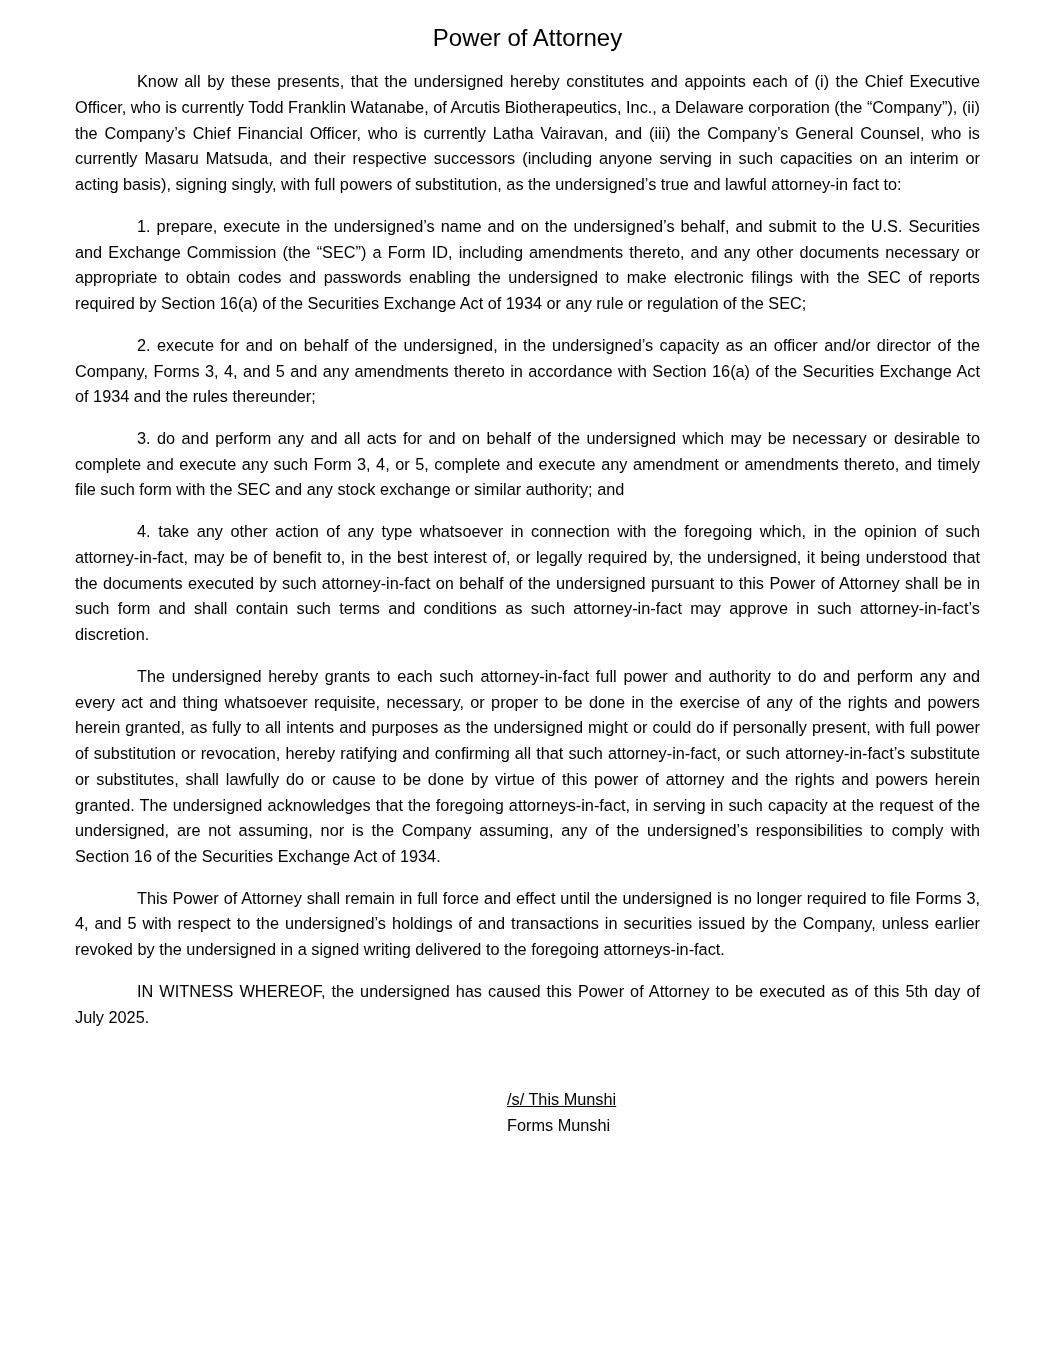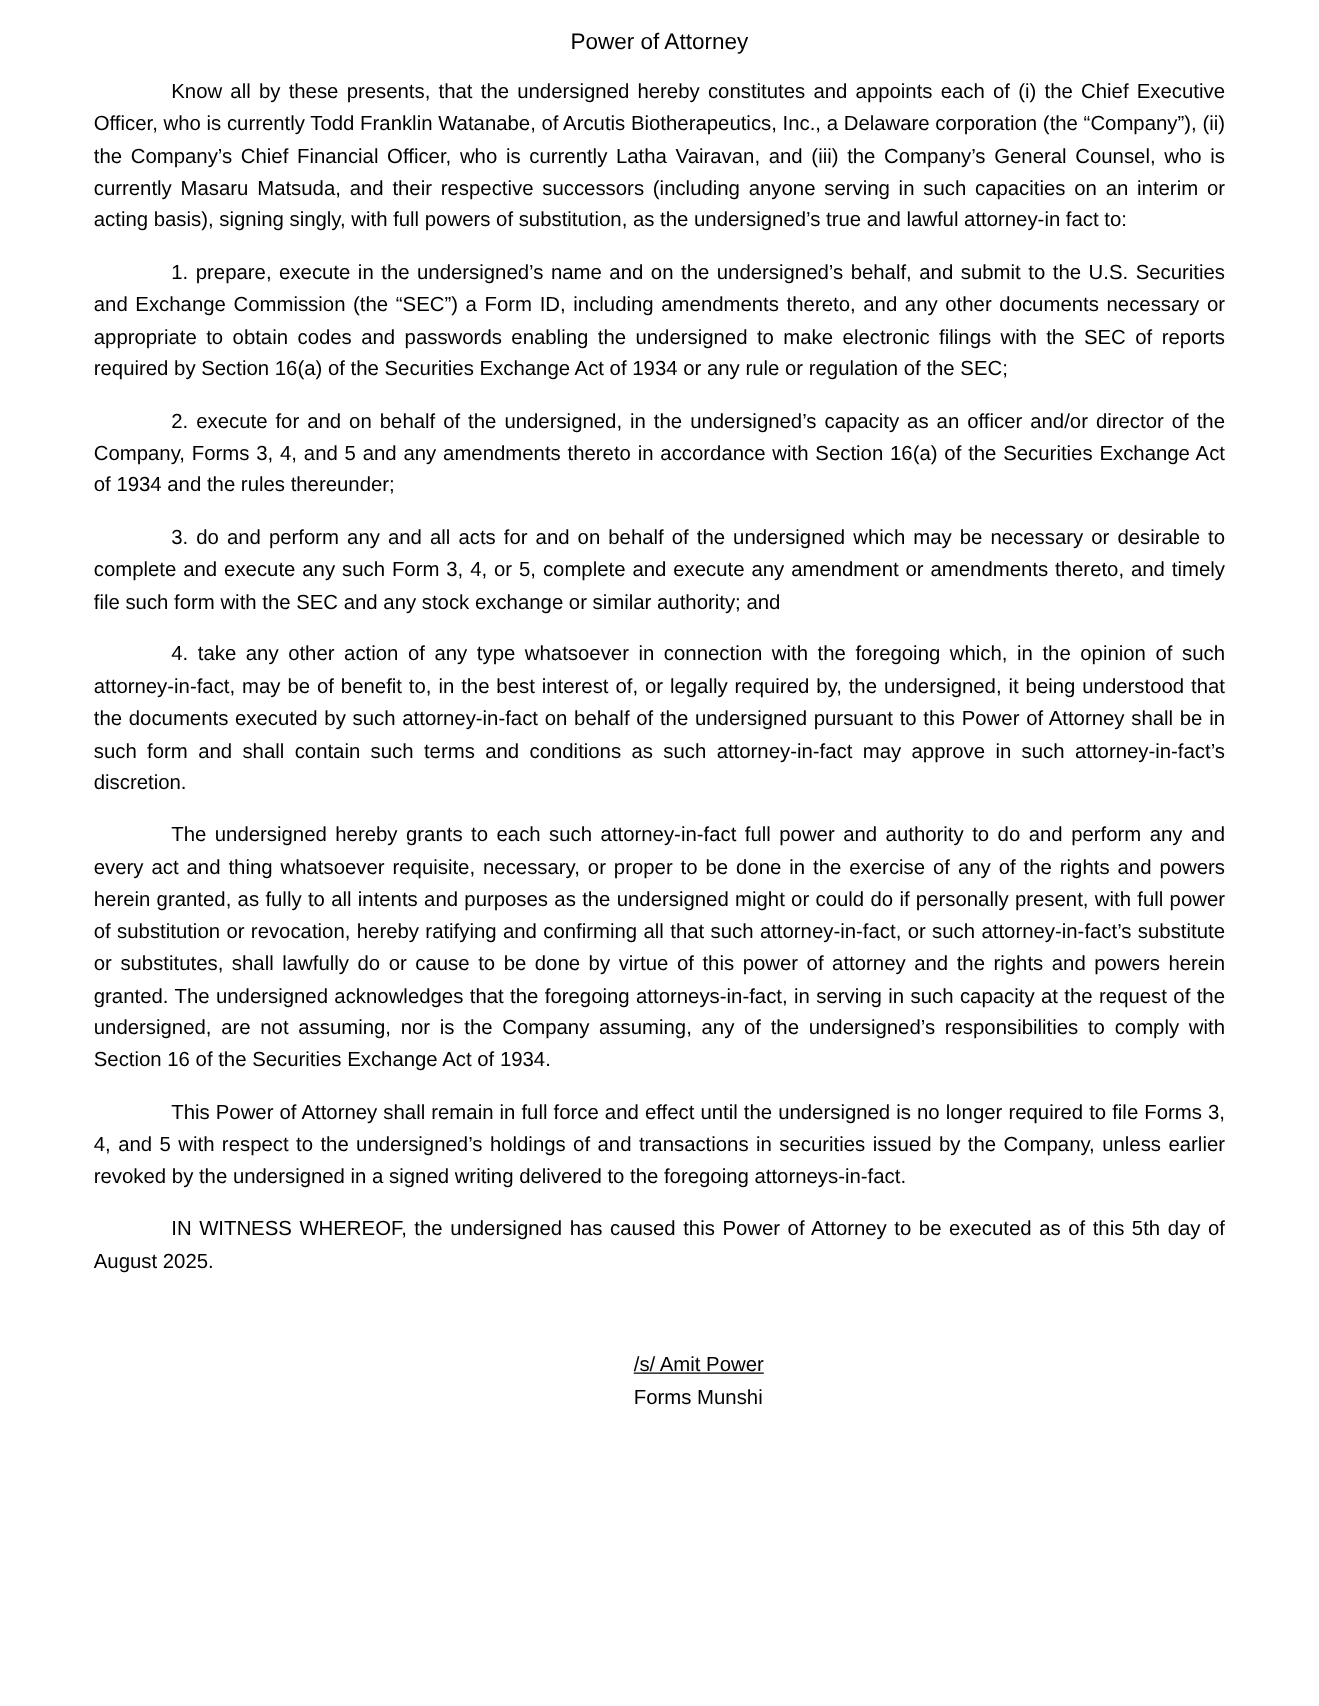--- a/index.html
+++ b/index.html
@@ -15,21 +15,21 @@
   }
   .page {
     width: 1055px;
     height: 1365px;
     box-sizing: border-box;
     padding: 22px 75px 0 75px;
     position: relative;
   }
   .doc-title {
     text-align: center;
-    font-size: 18px;
+    font-size: 24px;
     line-height: 1.3;
     margin: 0 0 16px 0;
     font-weight: normal;
   }
   .para {
     font-size: 16.3px;
     line-height: 1.58;
     text-align: justify;
     text-justify: inter-word;
     margin: 0 0 16px 0;
@@ -62,20 +62,20 @@
 
   <div class="doc-title">Power of Attorney</div>
 
   <p class="para">Know all by these presents, that the undersigned hereby constitutes and appoints each of (i) the Chief Executive Officer, who is currently Todd Franklin Watanabe, of Arcutis Biotherapeutics, Inc., a Delaware corporation (the “Company”), (ii) the Company’s Chief Financial Officer, who is currently Latha Vairavan, and (iii) the Company’s General Counsel, who is currently Masaru Matsuda, and their respective successors (including anyone serving in such capacities on an interim or acting basis), signing singly, with full powers of substitution, as the undersigned’s true and lawful attorney-in fact to:</p>
   <p class="para">1. prepare, execute in the undersigned’s name and on the undersigned’s behalf, and submit to the U.S. Securities and Exchange Commission (the “SEC”) a Form ID, including amendments thereto, and any other documents necessary or appropriate to obtain codes and passwords enabling the undersigned to make electronic filings with the SEC of reports required by Section 16(a) of the Securities Exchange Act of 1934 or any rule or regulation of the SEC;</p>
   <p class="para">2. execute for and on behalf of the undersigned, in the undersigned’s capacity as an officer and/or director of the Company, Forms 3, 4, and 5 and any amendments thereto in accordance with Section 16(a) of the Securities Exchange Act of 1934 and the rules thereunder;</p>
   <p class="para">3. do and perform any and all acts for and on behalf of the undersigned which may be necessary or desirable to complete and execute any such Form 3, 4, or 5, complete and execute any amendment or amendments thereto, and timely file such form with the SEC and any stock exchange or similar authority; and</p>
   <p class="para">4. take any other action of any type whatsoever in connection with the foregoing which, in the opinion of such attorney-in-fact, may be of benefit to, in the best interest of, or legally required by, the undersigned, it being understood that the documents executed by such attorney-in-fact on behalf of the undersigned pursuant to this Power of Attorney shall be in such form and shall contain such terms and conditions as such attorney-in-fact may approve in such attorney-in-fact’s discretion.</p>
   <p class="para">The undersigned hereby grants to each such attorney-in-fact full power and authority to do and perform any and every act and thing whatsoever requisite, necessary, or proper to be done in the exercise of any of the rights and powers herein granted, as fully to all intents and purposes as the undersigned might or could do if personally present, with full power of substitution or revocation, hereby ratifying and confirming all that such attorney-in-fact, or such attorney-in-fact’s substitute or substitutes, shall lawfully do or cause to be done by virtue of this power of attorney and the rights and powers herein granted. The undersigned acknowledges that the foregoing attorneys-in-fact, in serving in such capacity at the request of the undersigned, are not assuming, nor is the Company assuming, any of the undersigned’s responsibilities to comply with Section 16 of the Securities Exchange Act of 1934.</p>
   <p class="para">This Power of Attorney shall remain in full force and effect until the undersigned is no longer required to file Forms 3, 4, and 5 with respect to the undersigned’s holdings of and transactions in securities issued by the Company, unless earlier revoked by the undersigned in a signed writing delivered to the foregoing attorneys-in-fact.</p>
-  <p class="para">IN WITNESS WHEREOF, the undersigned has caused this Power of Attorney to be executed as of this 5th day of August 2025.</p>
+  <p class="para">IN WITNESS WHEREOF, the undersigned has caused this Power of Attorney to be executed as of this 5th day of July 2025.</p>
 
   <div class="signature-block">
-    <span class="sig-line">/s/ Amit Power</span>
+    <span class="sig-line">/s/ This Munshi</span>
     <span class="sig-name">Forms Munshi</span>
   </div>
 
 </div>
 
 </body></html>

